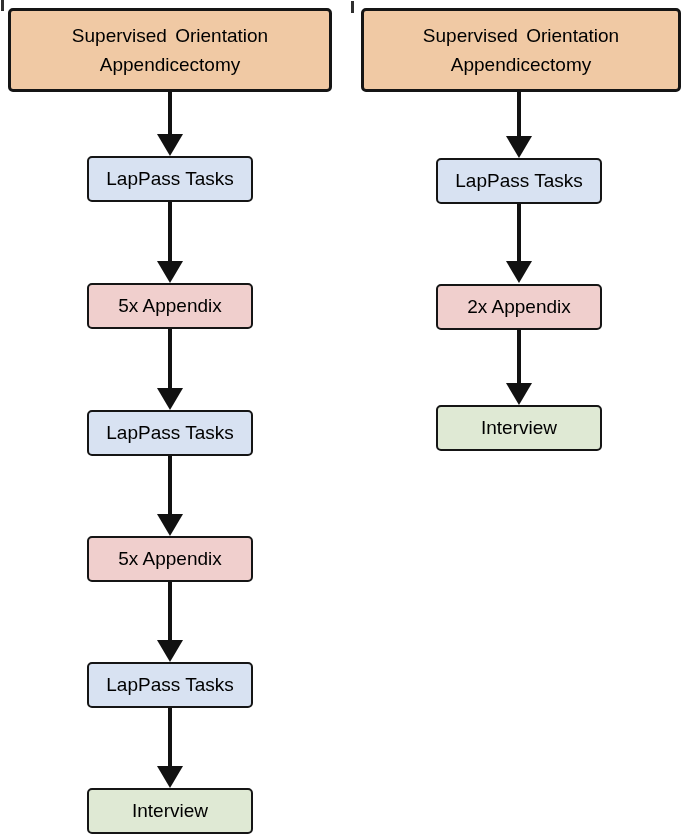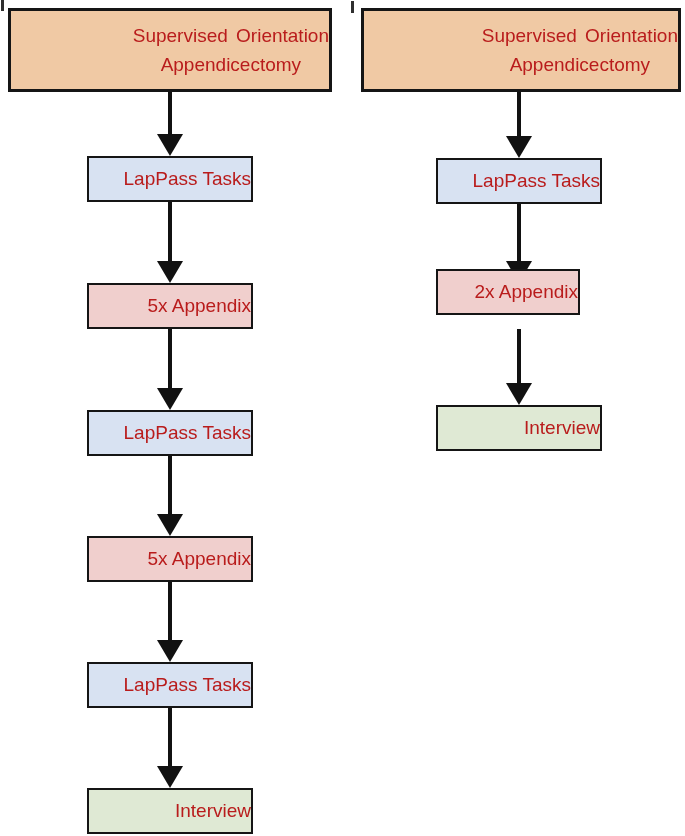--- a/index.html
+++ b/index.html
@@ -7,27 +7,27 @@
   .canvas{
     position:relative;
     width:685px;
     height:836px;
     background:#ffffff;
     overflow:hidden;
   }
   .node{
     position:absolute;
     border:2.5px solid #151515;
-    border-radius:0;
+    border-radius:5px;
     display:flex;
     align-items:center;
-    justify-content:flex-end;
+    justify-content:center;
     text-align:center;
     font-size:19px;
-    color:#b91c1c;
+    color:#000000;
     box-sizing:border-box;
   }
   .node.header{
     border-width:3px;
     line-height:29px;
     word-spacing:3px;
   }
   .arrow{
     position:absolute;
     width:26px;
@@ -134,21 +134,21 @@
 
   <div class="node" style="left: 436px; top: 158px; width: 166px; height: 46px; background: rgb(216, 226, 242);">
     <span>LapPass Tasks</span>
   </div>
 
   <div class="arrow" style="left:506px;top:204px;height:79px">
     <div class="shaft"></div>
     <div class="head"></div>
   </div>
 
-  <div class="node" style="left: 436px; top: 269px; width: 144px; height: 46px; background: rgb(240, 207, 205);">
+  <div class="node" style="left: 436px; top: 284px; width: 166px; height: 46px; background: rgb(240, 207, 205);">
     <span>2x Appendix</span>
   </div>
 
   <div class="arrow" style="left:506px;top:329px;height:76px">
     <div class="shaft"></div>
     <div class="head"></div>
   </div>
 
   <div class="node" style="left: 436px; top: 405px; width: 166px; height: 46px; background: rgb(223, 233, 212);">
     <span>Interview</span>

